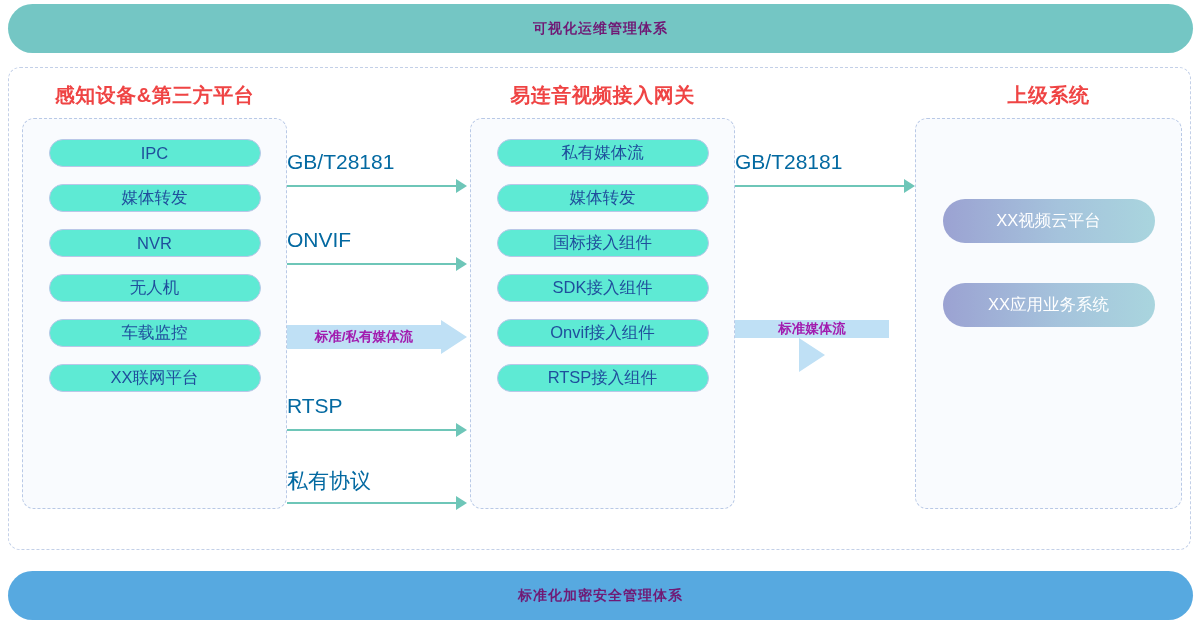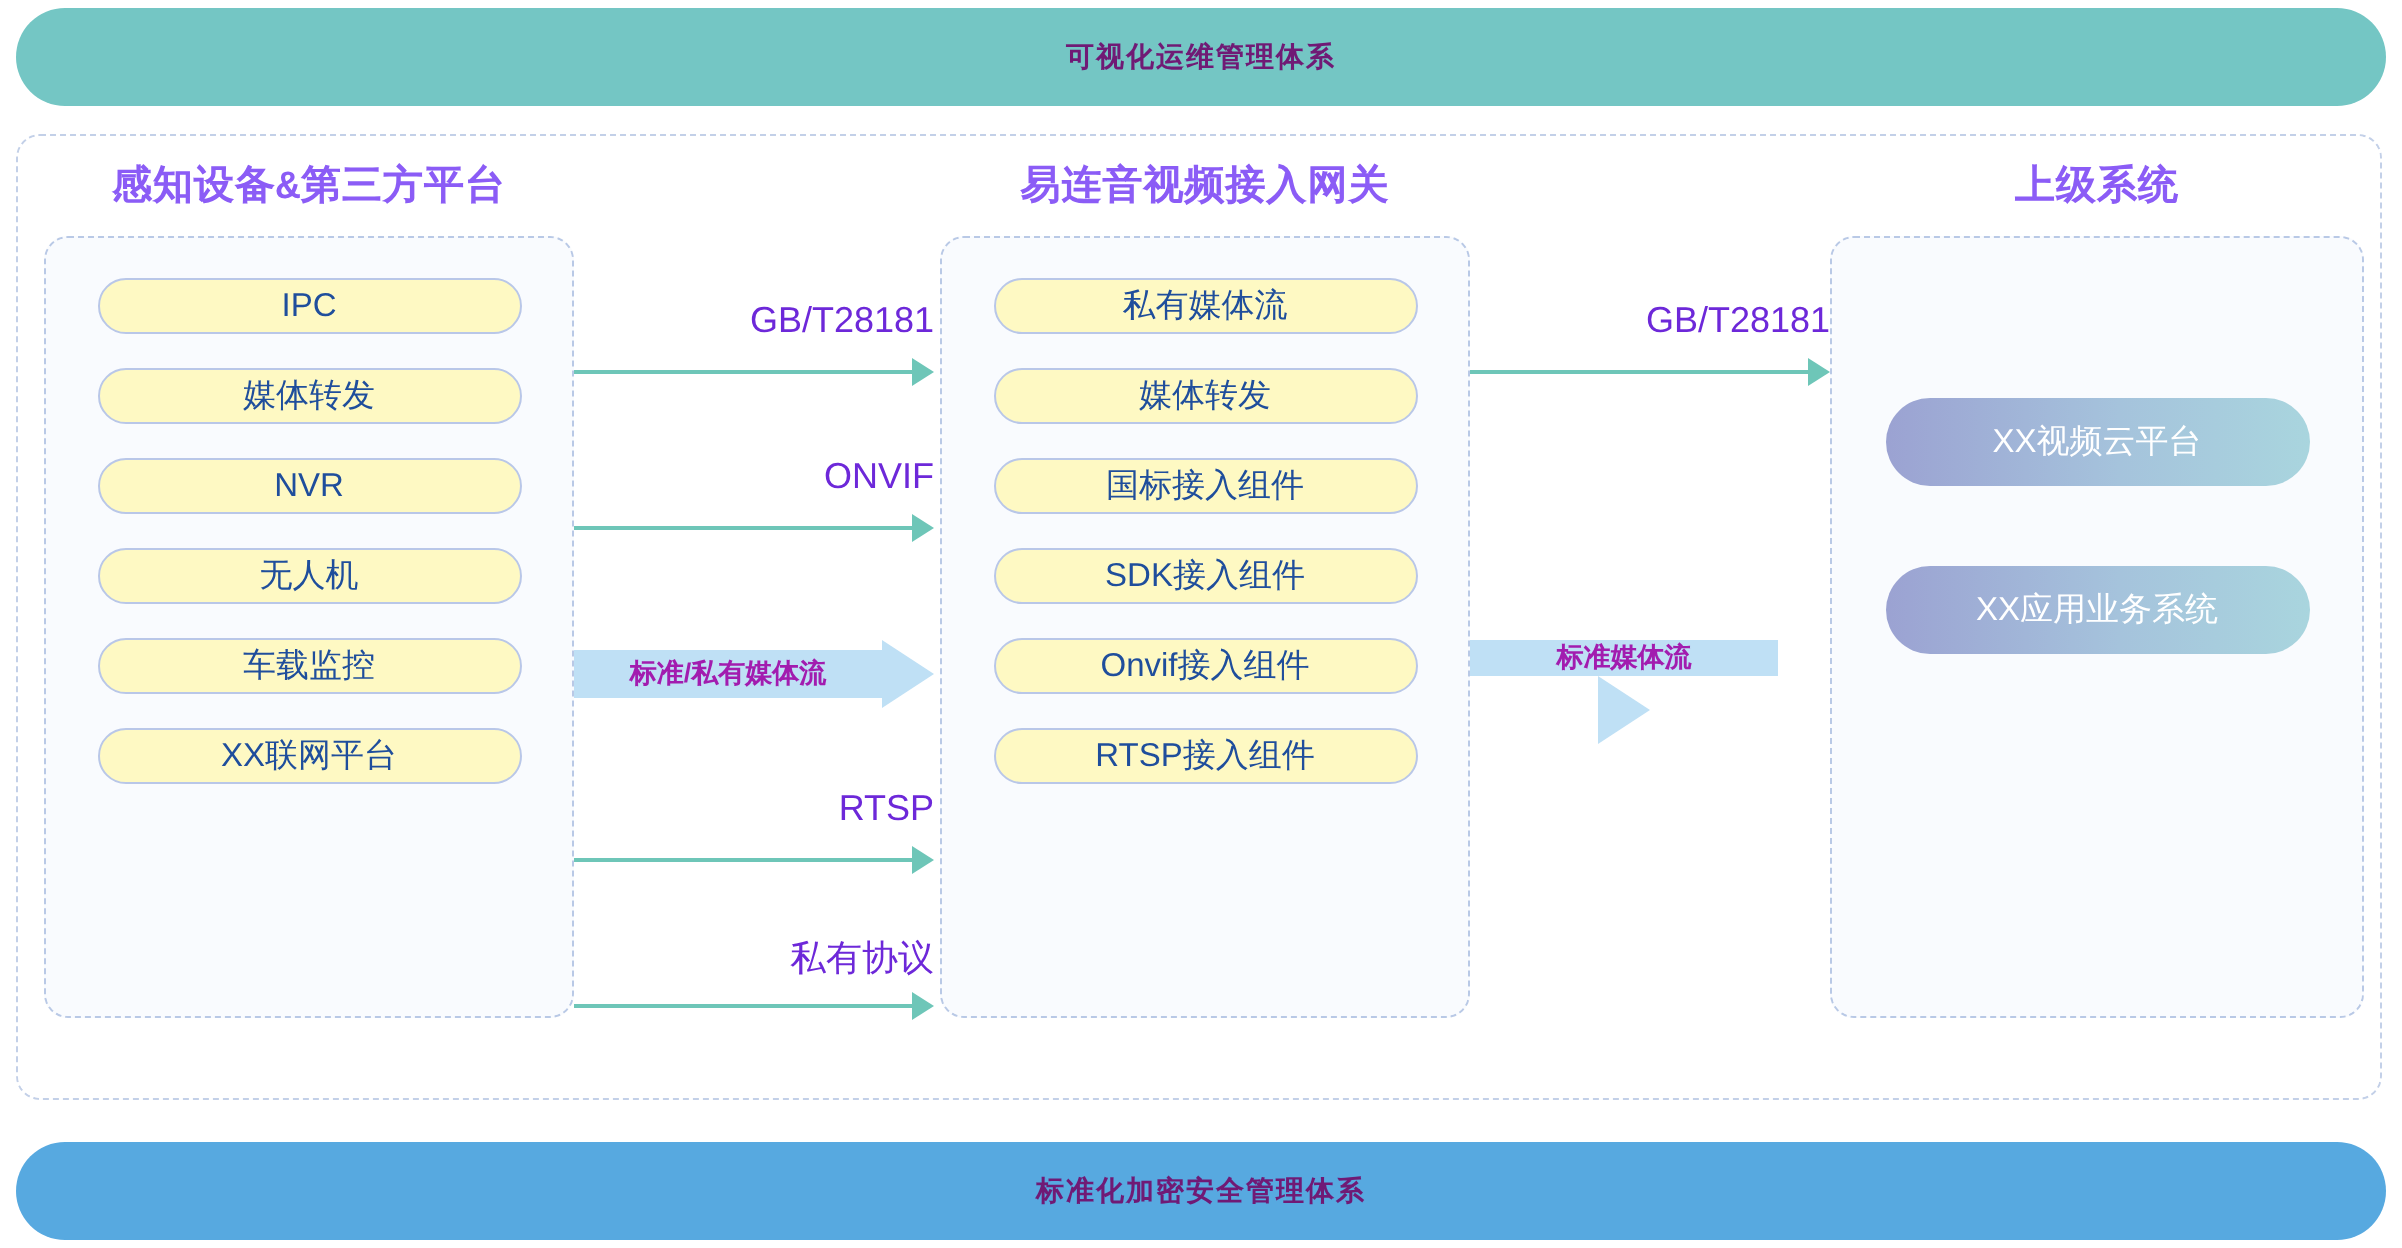--- a/index.html
+++ b/index.html
@@ -55,27 +55,26 @@
   .column {
     position: absolute;
     top: 78px;
   }
   .col-left   { left: 22px;  width: 265px; }
   .col-mid    { left: 470px; width: 265px; }
   .col-right  { left: 915px; width: 267px; }
 
   .col-title {
     text-align: center;
-    color: #8b5cf6;
+    color: #ef4444;
     font-size: 20px;
     font-weight: bold;
     letter-spacing: 0.5px;
     height: 40px;
     line-height: 34px;
-    font-family: Liberation Mono, monospace;
   }
 
   .col-box {
     position: relative;
     border: 1.5px dashed #b9c9e6;
     border-radius: 12px;
     background: #f9fbfe;
     box-sizing: border-box;
     height: 391px;
     padding: 20px 22px;
@@ -89,21 +88,21 @@
     padding-top: 80px;
     gap: 40px;
   }
 
   
   .pill {
     width: 212px;
     height: 28px;
     border: 1.5px solid #b9c7e8;
     border-radius: 22px;
-    background: #fef9c3;
+    background: #5eead4;
     color: #1f4e9c;
     font-size: 16.5px;
     display: flex;
     align-items: center;
     justify-content: center;
     box-sizing: border-box;
     white-space: nowrap;
   }
   .pill-grad {
     width: 212px;
@@ -136,23 +135,23 @@
     position: absolute;
     top: 1px;
     width: 0;
     height: 0;
     border-top: 7px solid transparent;
     border-bottom: 7px solid transparent;
     border-left: 11px solid #6ec6b8;
   }
   .arrow-label {
     position: absolute;
-    color: #6d28d9;
-    font-size: 18px;
-    text-align: right;
+    color: #0369a1;
+    font-size: 21px;
+    text-align: left;
     white-space: nowrap;
   }
 
   
   .block-arrow {
     position: absolute;
     height: 34px;
     display: flex;
     align-items: center;
   }

